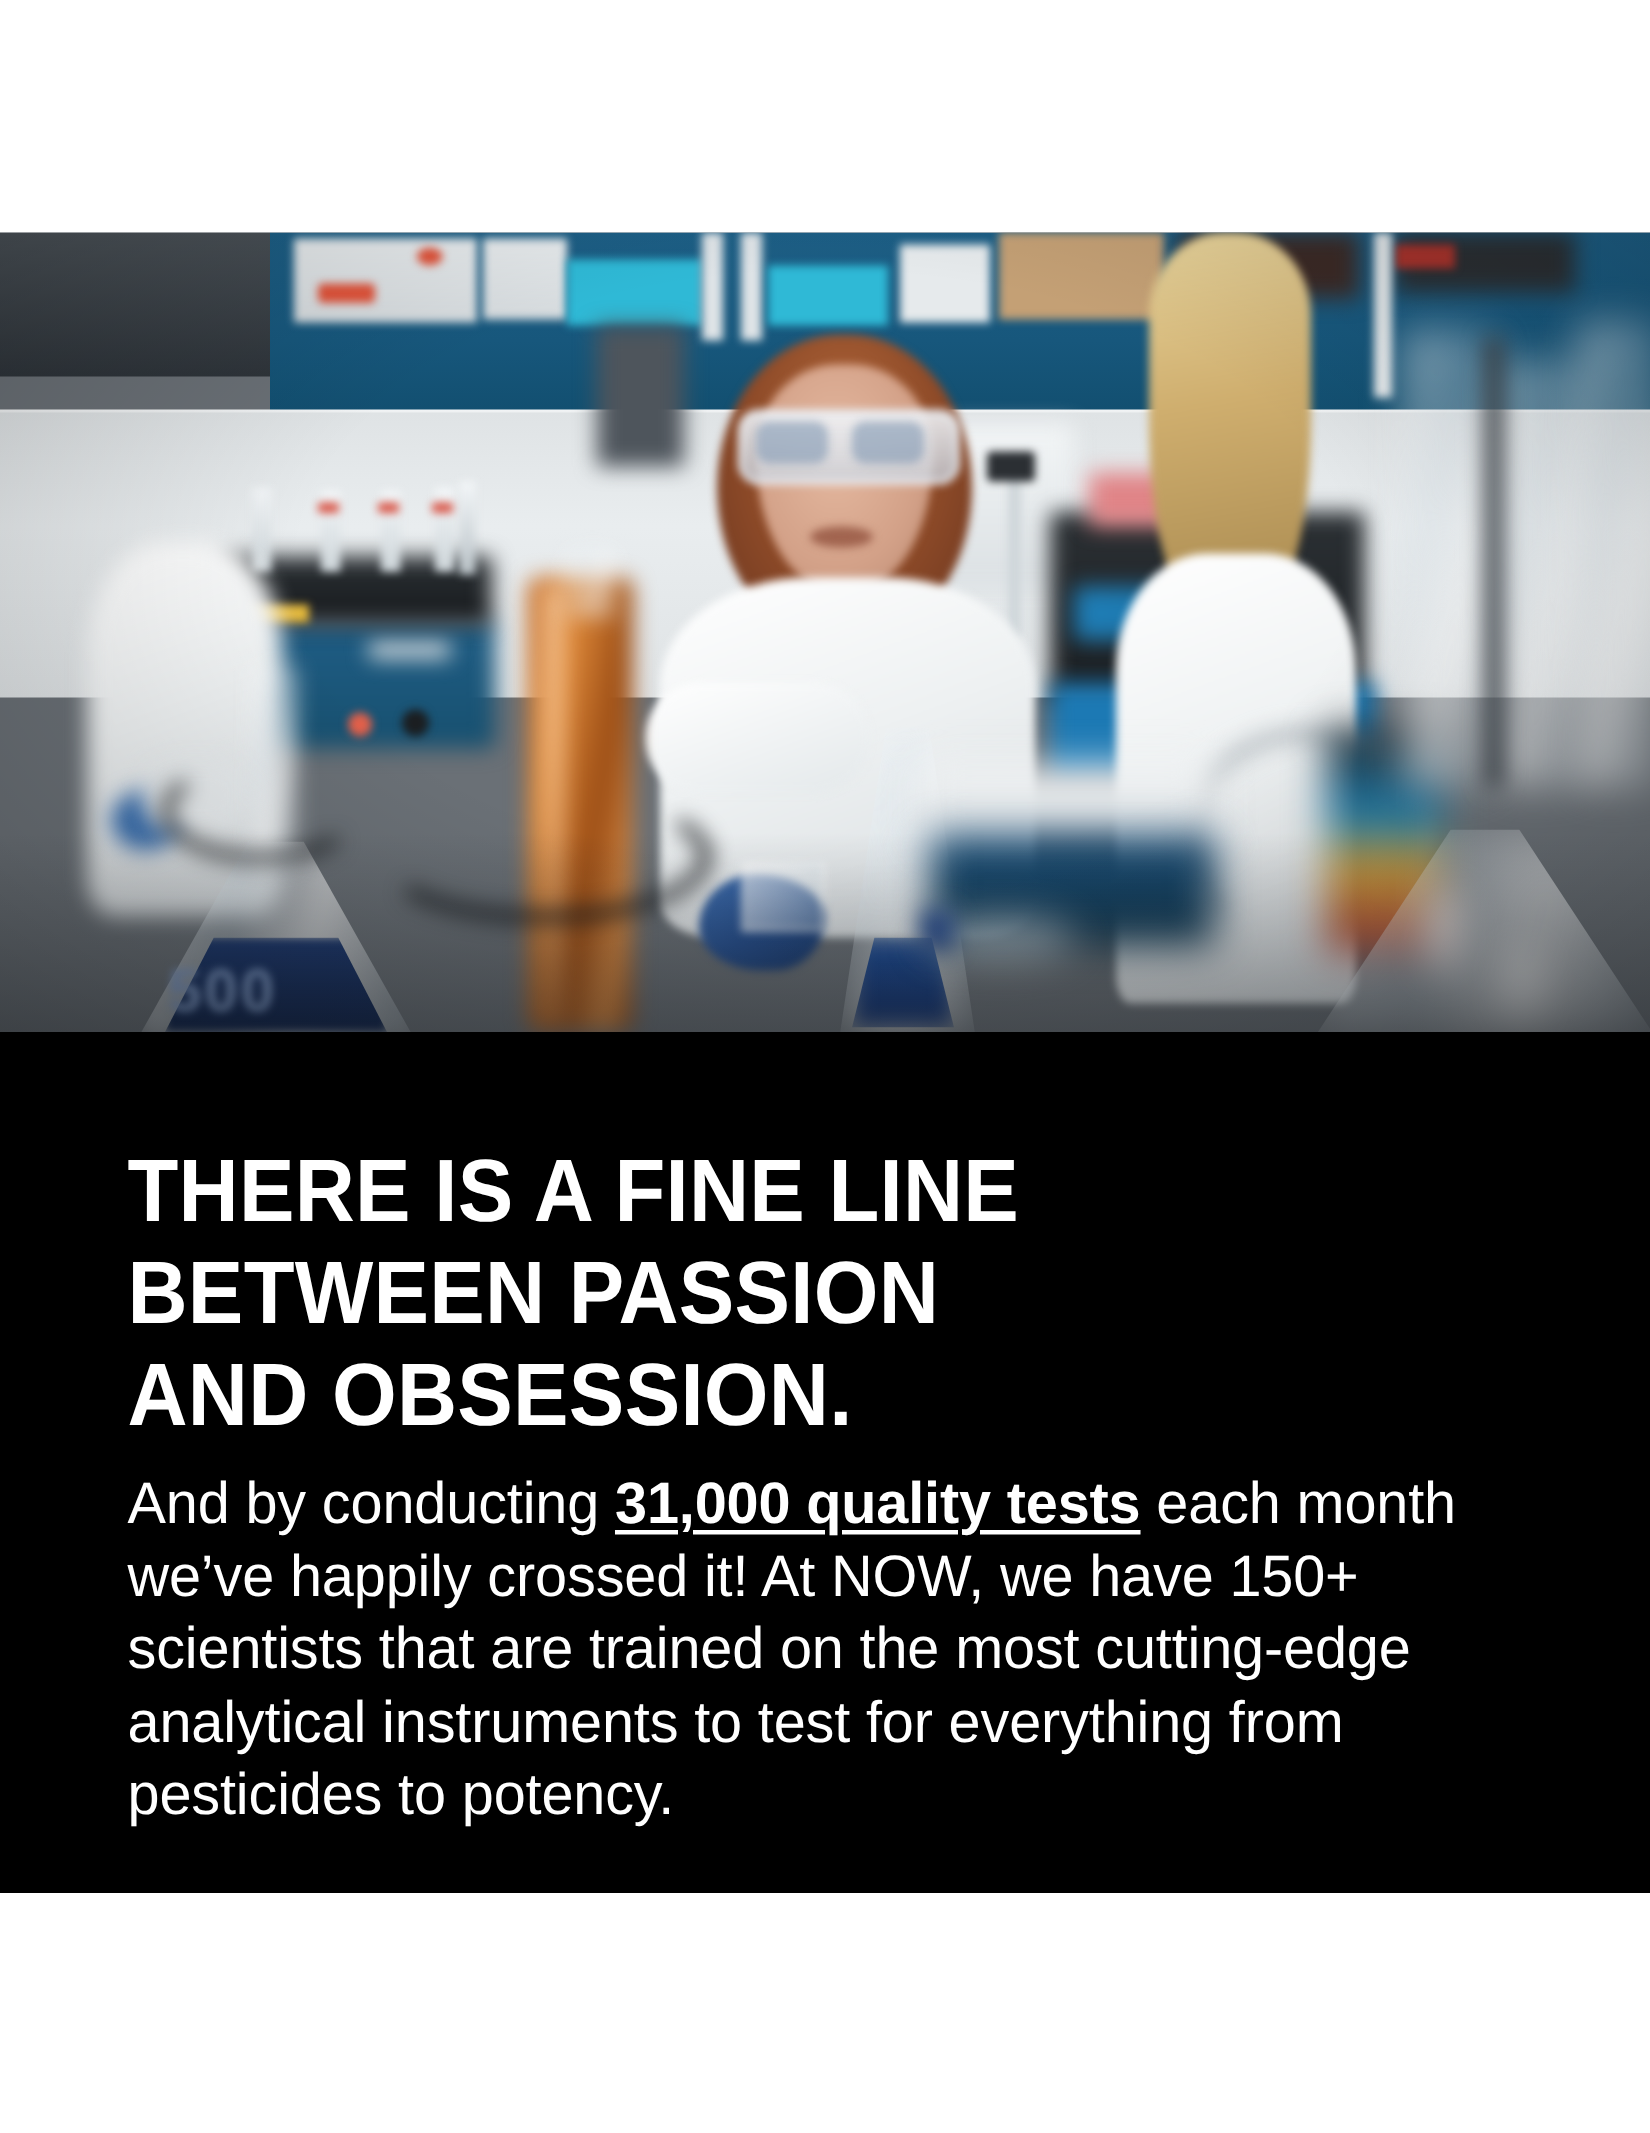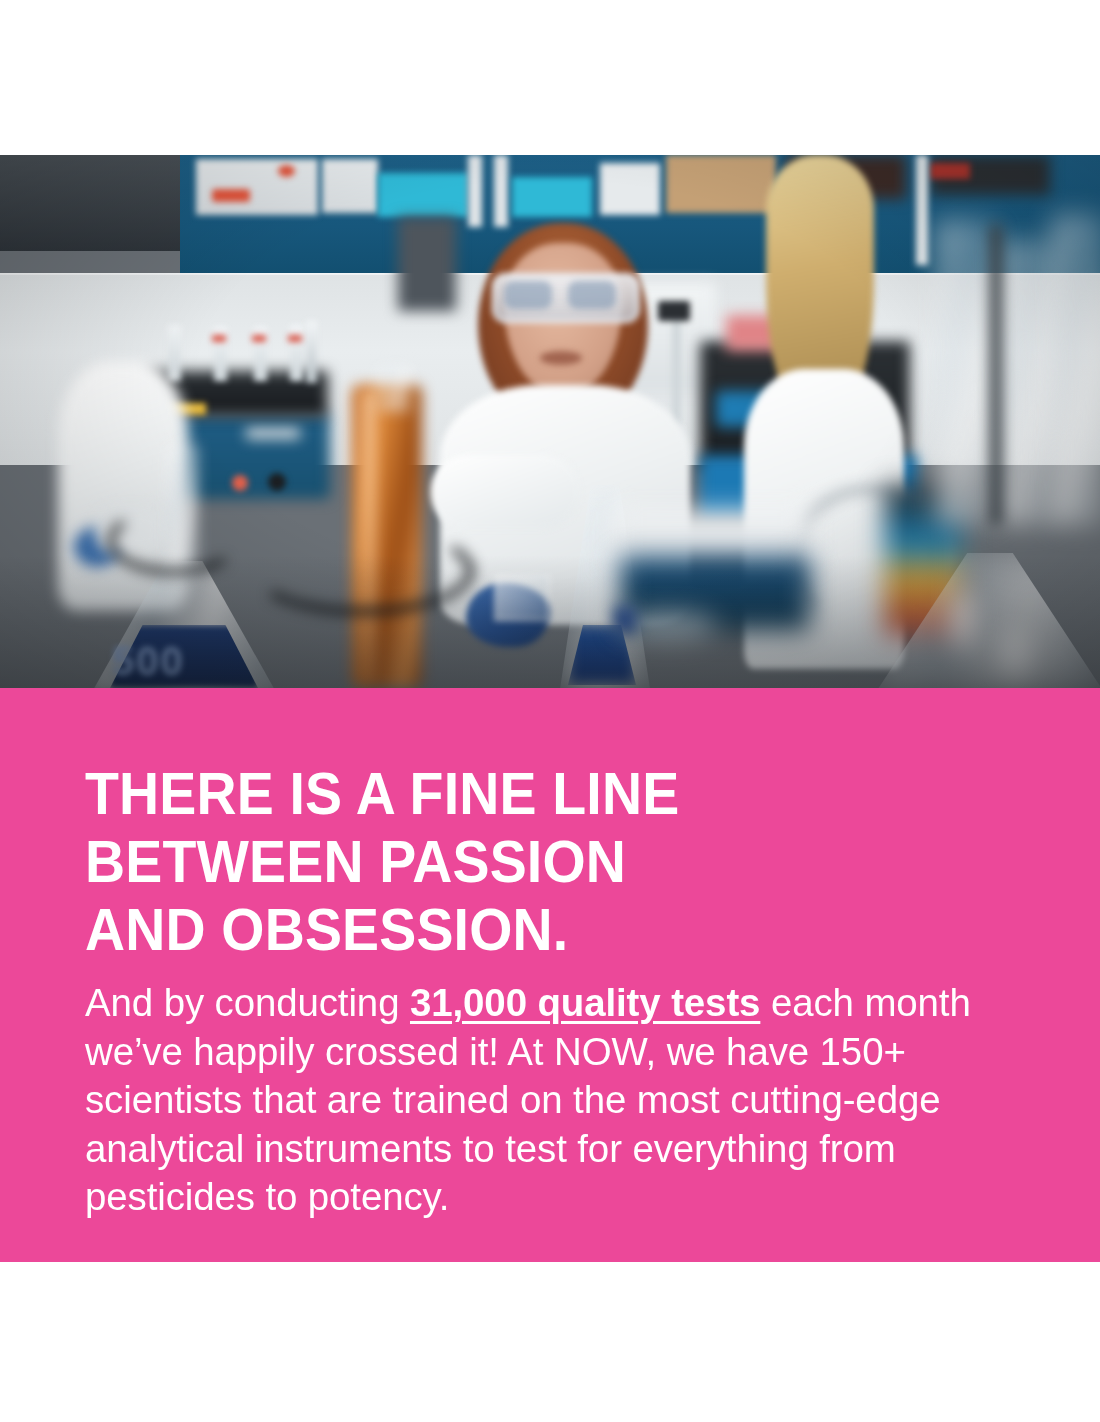--- a/index.html
+++ b/index.html
@@ -94,21 +94,21 @@
   .blur-l  { filter: blur(13px); }
   .blur-xl { filter: blur(20px); }
 
   
   #orange {
     position: absolute;
     left: 0;
     top: 688px;
     width: 1100px;
     height: 574px;
-    background: #ec4899;
+    background: #000000;
   }
 
   #headline {
     position: absolute;
     left: 85px;
     top: 32px;
     width: 930px;
     color: #ffffff;
     font-family: "Liberation Sans", sans-serif;
     font-weight: 700;

